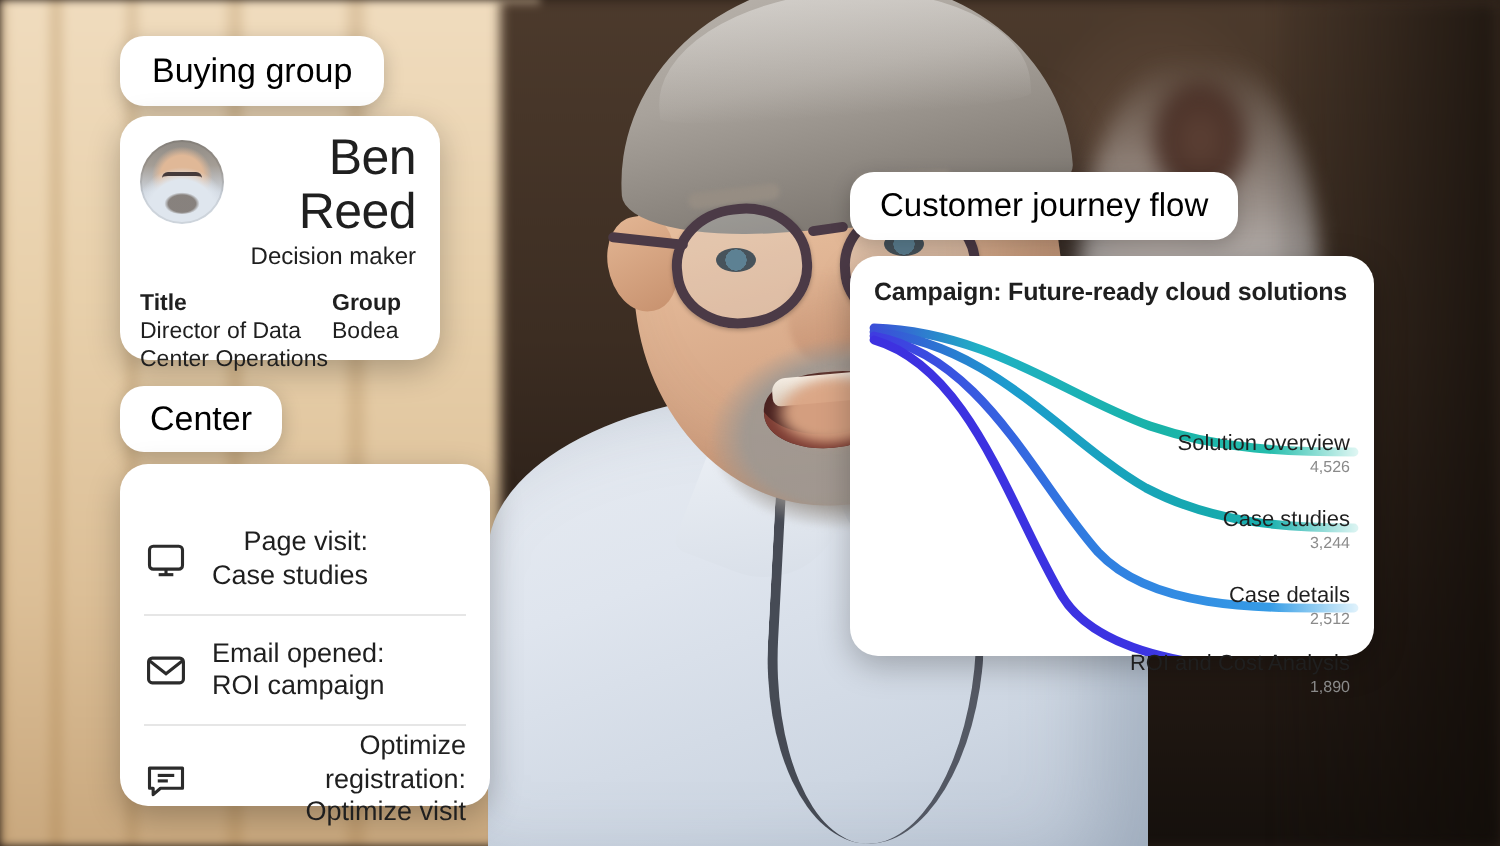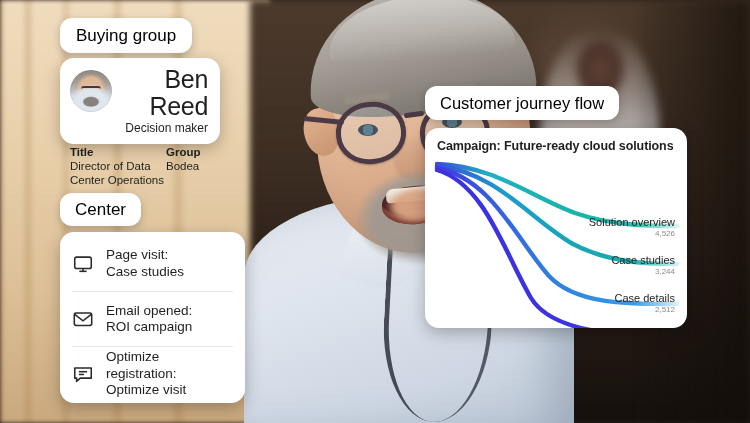--- a/index.html
+++ b/index.html
@@ -195,21 +195,21 @@
     position:absolute;
     background:#fff;
     border-radius:14px;
     box-shadow:0 5px 16px rgba(0,0,0,.26);
     color:#1f1f1f;
   }
 
   
   #buying-group-pill{ left:60px; top:18px; height:35px; padding:0 16px; font-size:17px; }
 
-  #profile-card{ left:60px; top:58px; width:160px; height:86px; padding:8px 10px 9px 10px; }
+  #profile-card{ left:60px; top:58px; width:160px; height:122px; padding:8px 10px 9px 10px; }
   .prof-top{ display:flex; align-items:flex-start; gap:9px; }
   .avatar{
     width:42px; height:42px; border-radius:50%; flex:0 0 42px; margin-top:4px;
     background:
       radial-gradient(circle at 50% 88%, #dfe6ee 0 40%, rgba(223,230,238,0) 55%),
       radial-gradient(circle at 50% 44%, #e0b897 0 34%, rgba(224,184,151,0) 48%),
       linear-gradient(180deg,#8f8a84 0%, #a49d95 30%, #cfd6df 62%, #e4e9f0 100%);
     box-shadow:inset 0 0 0 1px rgba(0,0,0,.08);
     position:relative; overflow:hidden;
   }
@@ -226,21 +226,21 @@
   .prof-name{ font-size:25px; line-height:27px; letter-spacing:-.3px; }
   .prof-role{ font-size:12px; line-height:18px; margin-top:-1px; }
   .prof-meta{ display:flex; margin-top:8px; font-size:11.5px; line-height:14px; }
   .meta-col-a{ width:96px; }
   .meta-col-b{ width:auto; }
   .meta-h{ font-weight:bold; }
   .meta-v{ font-weight:normal; }
 
   
   #events-pill{ left:60px; top:193px; height:33px; padding:0 15px; font-size:17px; }
-  #events-card{ left:60px; top:232px; width:185px; height:171px; padding:4px 12px; }
+  #events-card{ left:60px; top:232px; width:185px; height:171px; padding:20px 12px;text-align:right; }
   .event-row{ display:flex; align-items:center; gap:12px; height:55px; }
   .event-row + .event-row{ border-top:1px solid #e6e6e6; }
   .ev-icon{ flex:0 0 22px; width:22px; height:22px; color:#2b2b2b; }
   .ev-text{ font-size:13.5px; line-height:16.5px; }
 
   
   #journey-pill{ left:425px; top:86px; height:34px; padding:0 15px; font-size:16.5px; }
   #journey-card{ left:425px; top:128px; width:262px; height:200px; padding:11px 12px 8px 12px; }
   .journey-title{ font-size:12.5px; font-weight:bold; letter-spacing:-.1px; }
   .flow-wrap{ position:absolute; left:0; top:30px; width:262px; height:170px; }
@@ -417,16 +417,20 @@
         <div class="flow-val">4,526</div>
       </div>
       <div class="flow-label" style="top:96px;">
         <div>Case studies</div>
         <div class="flow-val">3,244</div>
       </div>
       <div class="flow-label" style="top:134px;">
         <div>Case details</div>
         <div class="flow-val">2,512</div>
       </div>
+      <div class="flow-label" style="top:168px;">
+        <div>ROI and Cost Analysis</div>
+        <div class="flow-val">1,890</div>
+      </div>
     </div>
   </div>
 
 </div>
 
 </body></html>

